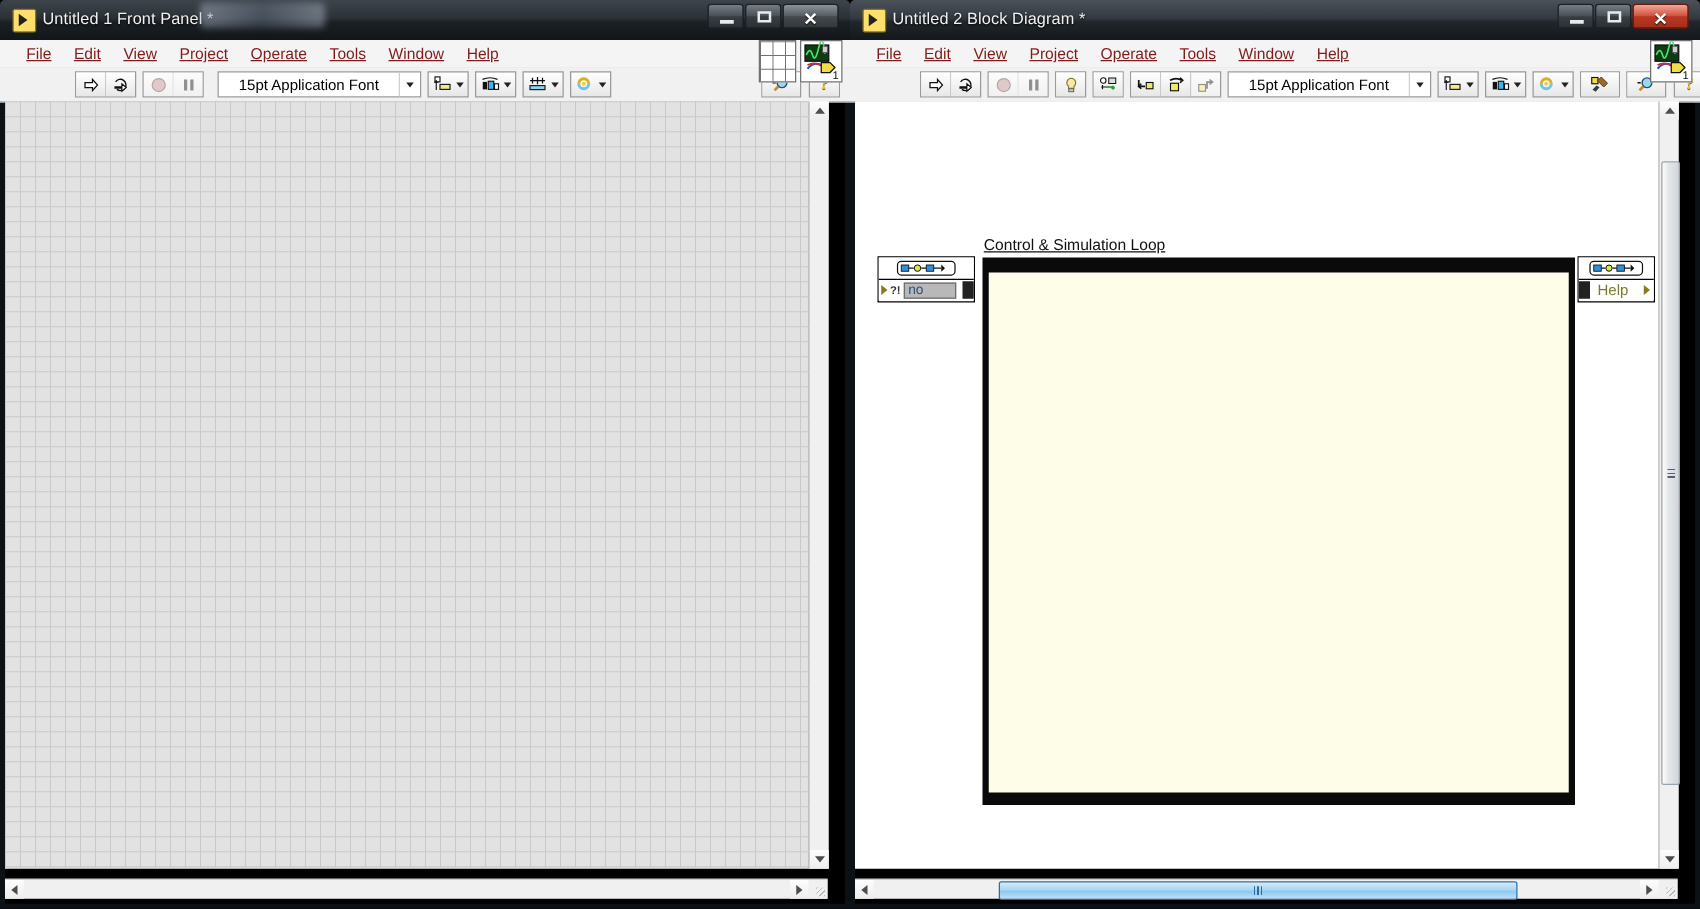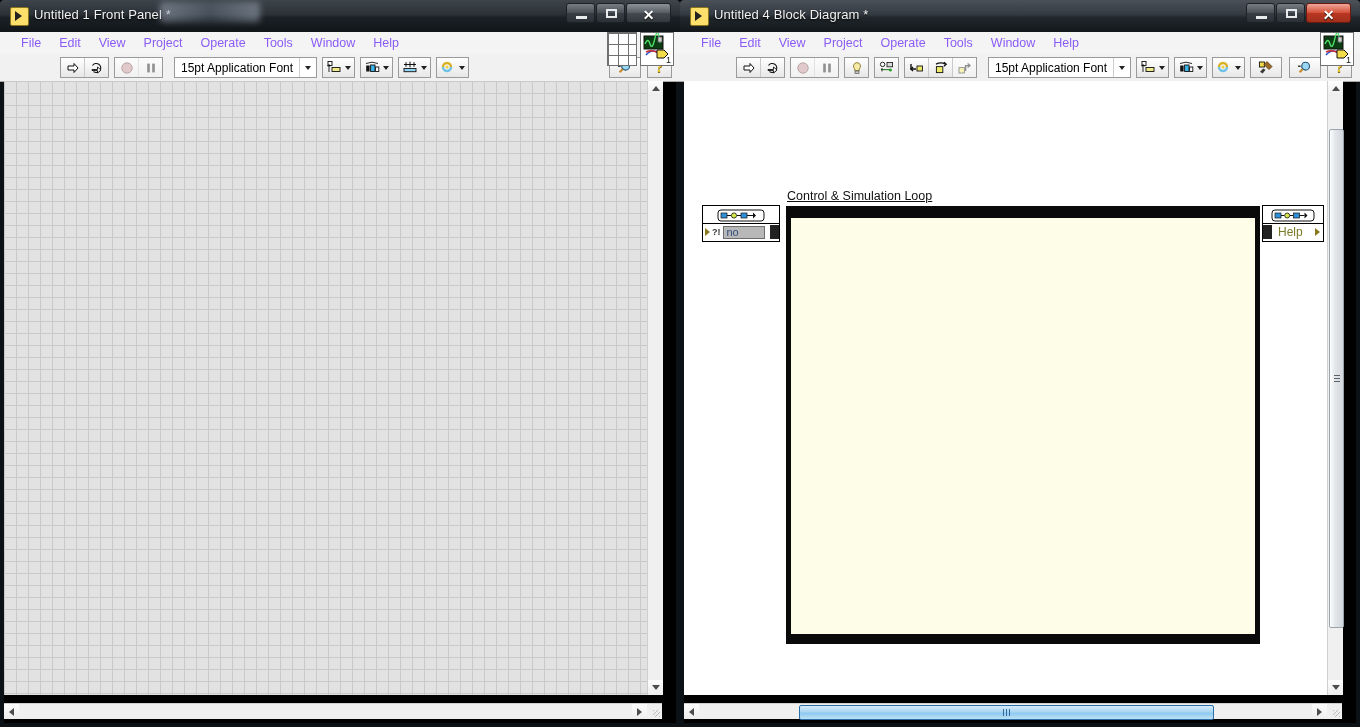--- a/index.html
+++ b/index.html
@@ -30,37 +30,37 @@
   .wbtn.close{width:45px;background:linear-gradient(to bottom,#8b9299,#575d63 48%,#44494f 52%,#33383d);}
   .wbtn.close.hot{background:linear-gradient(to bottom,#f0a79a,#d4513a 48%,#b93722 52%,#a2301d);border-color:#6a1a0c;}
   .g-min{position:absolute;left:9px;top:12px;width:11px;height:3px;background:#e8eaec;}
   .g-max{position:absolute;left:9px;top:5px;width:11px;height:9px;border:2px solid #e8eaec;box-sizing:border-box;}
   .g-close{position:absolute;left:0;right:0;top:3px;text-align:center;color:#fff;font-weight:bold;
      font-size:14px;font-family:"Liberation Serif",serif;text-shadow:0 1px 1px #000;}
 
   
   .menubar{position:absolute;left:0;right:0;background:#f4f4f4;border-bottom:1px solid #d8d8d8;}
   .menus{display:flex;align-items:center;height:100%;padding-left:12px;}
-  .menu{font-size:12.5px;color:#8b5cf6;padding:2px 9px;white-space:nowrap;}
+  .menu{font-size:12.5px;color:#7f1d1d;padding:2px 9px;white-space:nowrap;text-decoration:underline;}
 
   
   .toolbar{position:absolute;left:0;right:0;background:#f1f1f1;border-bottom:1px solid #a9a9a9;}
   .tb-inner{display:flex;align-items:center;height:100%;}
   .grp{display:flex;align-items:center;border:1px solid #9a9a9a;background:#fafafa;height:21px;
      box-sizing:border-box;margin-right:5px;}
   .tbtn{width:23px;height:19px;display:flex;align-items:center;justify-content:center;
      border-right:1px solid #c9c9c9;position:relative;background:linear-gradient(to bottom,#ffffff,#e7e7e7);}
   .tbtn:last-child{border-right:none;}
   .tbtn.wide{width:30px;}
   .tbtn.dis{opacity:.45;}
   .sep{width:6px;}
 
   .fontbox{display:flex;align-items:center;border:1px solid #9a9a9a;background:#fff;height:21px;
      box-sizing:border-box;margin-right:5px;}
-  .fontlabel{font-size:12px;padding:0 6px;white-space:nowrap;color:#000;}
+  .fontlabel{font-size:12px;padding:0 16px;white-space:nowrap;color:#000;}
   .fontarrow{width:16px;height:19px;border-left:1px solid #cfcfcf;display:flex;align-items:center;justify-content:center;}
   .caret{width:0;height:0;border-left:3.5px solid transparent;border-right:3.5px solid transparent;border-top:4px solid #222;}
   .menubtn{display:flex;align-items:center;border:1px solid #9a9a9a;background:linear-gradient(to bottom,#ffffff,#e7e7e7);
      height:21px;box-sizing:border-box;margin-right:5px;padding:0 3px;}
   .connpane{position:absolute;display:flex;}
   .cp-grid{width:30px;height:34px;background:#fff;border:1px solid #707070;box-sizing:border-box;
      background-image:linear-gradient(#707070 1px,transparent 1px),linear-gradient(90deg,#707070 1px,transparent 1px);
      background-size:10px 11px;}
   .cp-icon{width:34px;height:34px;background:#fff;border:1px solid #707070;box-sizing:border-box;
      margin-left:3px;position:relative;}
@@ -268,21 +268,21 @@
       </div>
     <div class="sb-corner" style="right:0;top:0;"></div>
   </div>
 </div>
 
 <div class="win" id="bd" style="left:680px;width:680px;">
   <div class="win-frame"></div>
 
   <div class="titlebar active">
     <div class="ti-icon"></div>
-    <div class="ti-text">Untitled 4 Block Diagram *</div>
+    <div class="ti-text">Untitled 2 Block Diagram *</div>
     <div class="wbtns" style="right:8px;">
       <div class="wbtn">
           <span class="g-min"></span>
         </div>
       <div class="wbtn">
           <span class="g-max"></span>
         </div>
       <div class="wbtn close hot">
         <span class="g-close">✕</span>
       </div>

